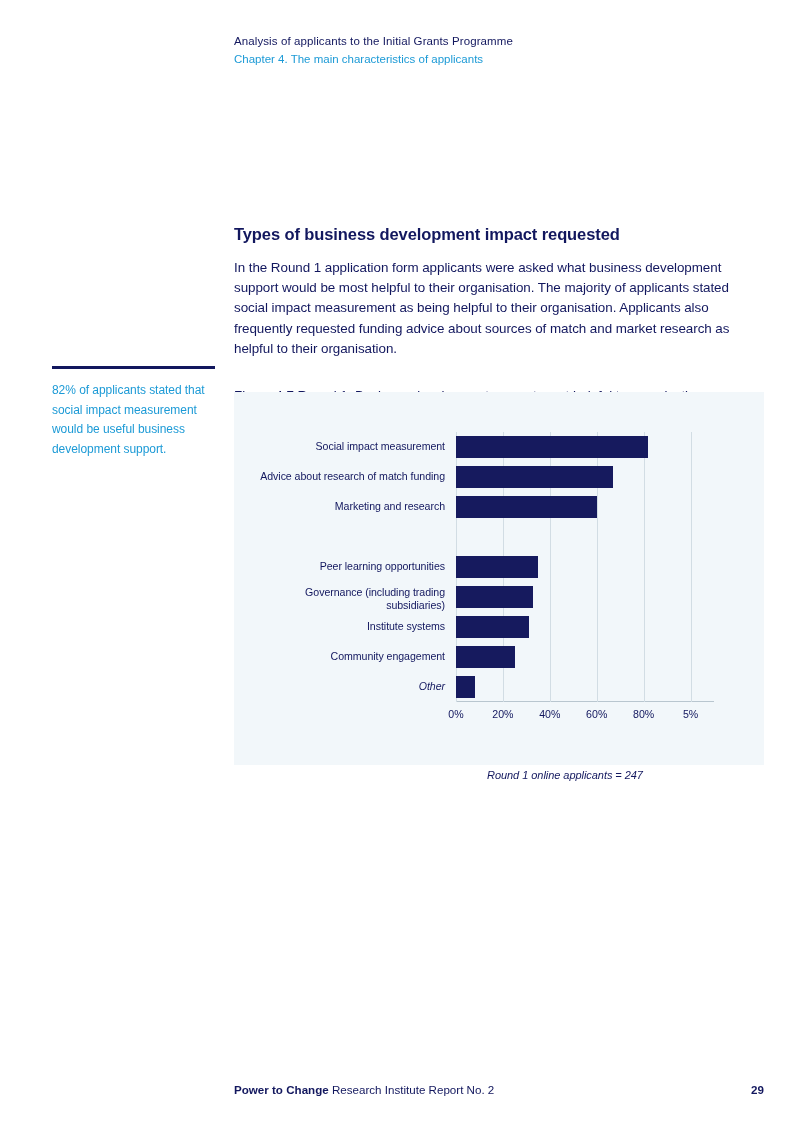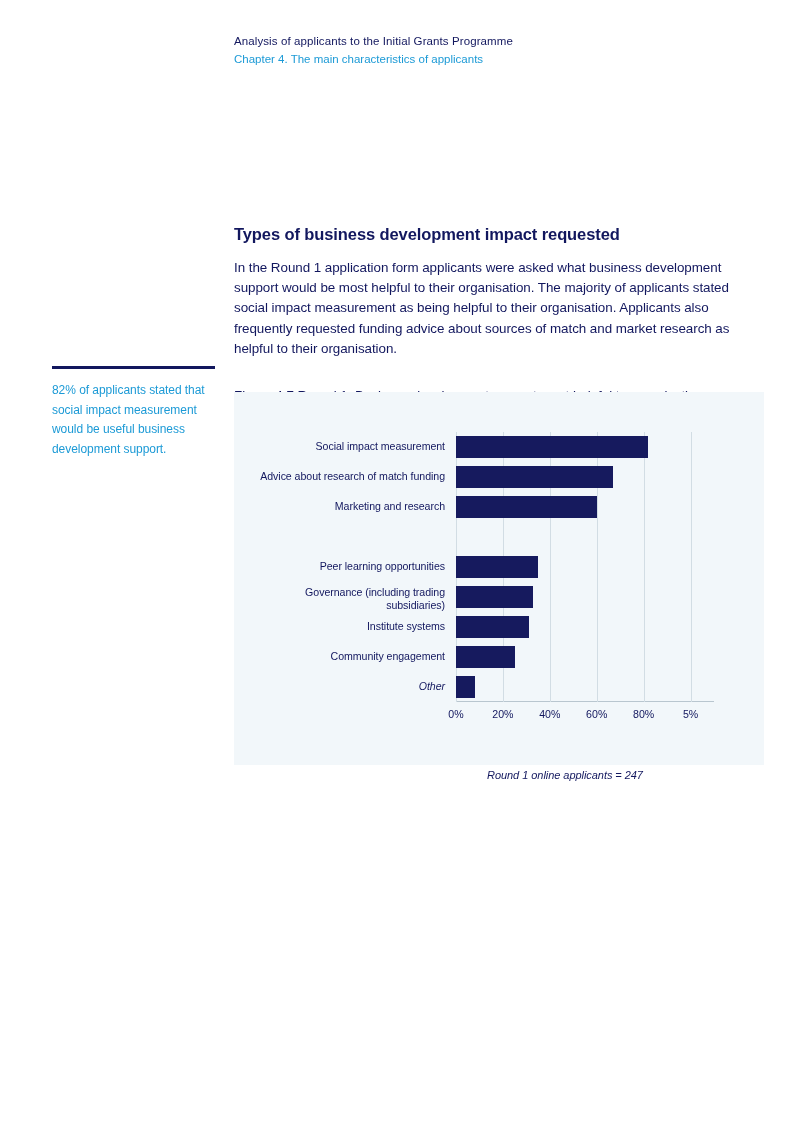--- a/index.html
+++ b/index.html
@@ -270,14 +270,18 @@
           <div class="tick-label" style="left: 46.9091px;">20%</div>
           <div class="tick-label" style="left: 93.8182px;">40%</div>
           <div class="tick-label" style="left: 140.727px;">60%</div>
           <div class="tick-label" style="left: 187.636px;">80%</div>
           <div class="tick-label" style="left: 234.545px;">5%</div>
         </div>
       <div class="chart-note">Round 1 online applicants = 247</div>
     </div>
   </div>
 
+  <div class="footer">
+    <span class="footer-brand">Power to Change</span><span> Research Institute Report No. 2</span>
+    <span class="footer-page">29</span>
+  </div>
 
 </div>
 
 </body></html>

